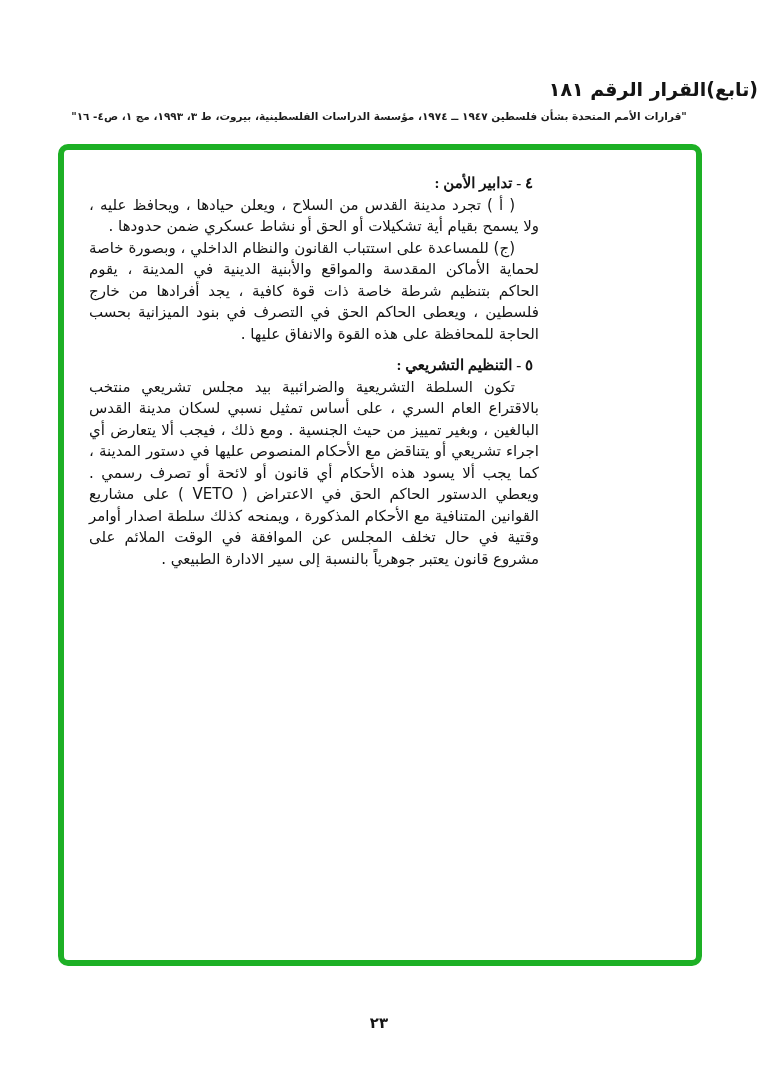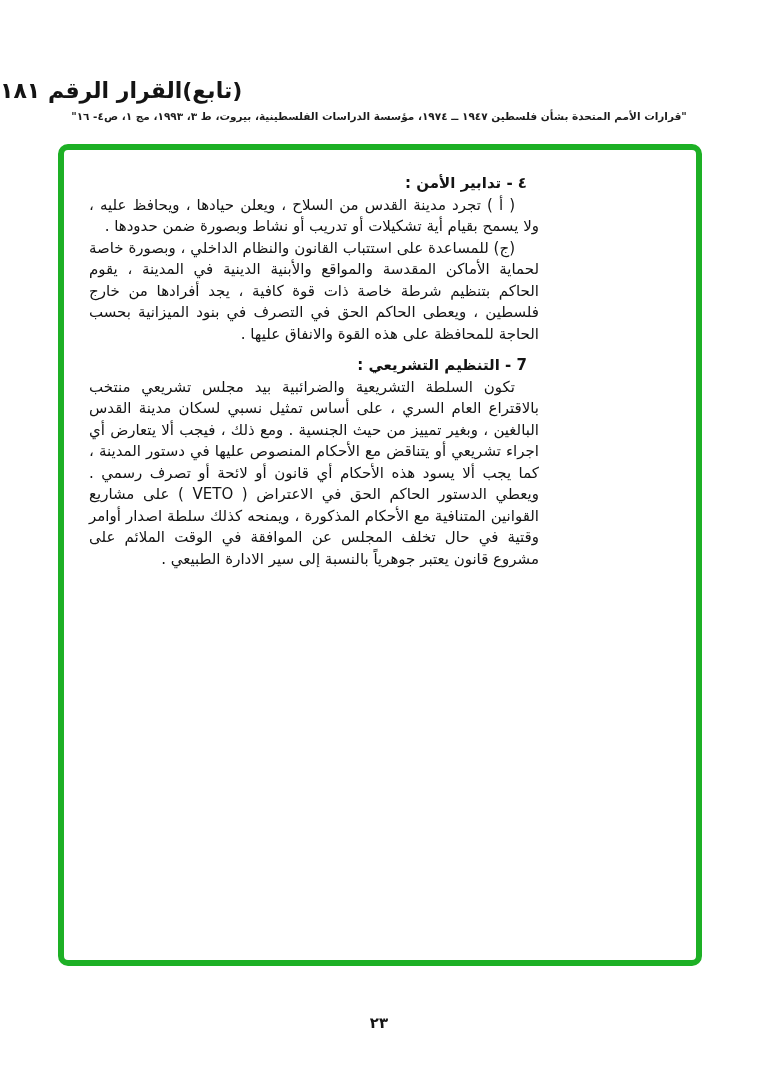--- a/index.html
+++ b/index.html
@@ -13,23 +13,23 @@
     height: 1078px;
     font-family: "DejaVu Sans", sans-serif;
     color: #141414;
     overflow: hidden;
   }
   .page-title {
     position: absolute;
     top: 78px;
     left: 0;
     width: 100%;
-    text-align: left;
+    text-align: right;
     direction: rtl;
-    font-size: 22px;
+    font-size: 19px;
     font-weight: bold;
     letter-spacing: 0.5px;
   }
   .source-citation {
     position: absolute;
     top: 110px;
     left: 0;
     width: 100%;
     text-align: center;
     direction: rtl;
@@ -58,22 +58,23 @@
     font-size: 15px;
     line-height: 21.5px;
     text-align: justify;
   }
   .document-body section {
     margin: 0;
   }
   .section-heading {
     font-size: 15px;
     font-weight: bold;
-    margin: 10px 12px 0 0;
+    margin: 10px 6px 0 0;
     line-height: 21.5px;
+    font-family: Liberation Serif, serif;
   }
   .document-body section:first-child .section-heading {
     margin-top: 0;
   }
   .document-body p {
     margin: 0;
     text-indent: 24px;
   }
   .page-number {
     position: absolute;
@@ -93,26 +94,26 @@
 <header>
   <div class="page-title">(تابع)القرار الرقم ١٨١</div>
   <div class="source-citation">"قرارات الأمم المتحدة بشأن فلسطين ١٩٤٧ ــ ١٩٧٤، مؤسسة الدراسات الفلسطينية، بيروت، ط ٣، ١٩٩٣، مج ١، ص٤- ١٦"</div>
 </header>
 
 <main class="document-frame" style="border-color: rgb(29, 176, 37);">
   <div class="document-body">
 
     <section>
       <h3 class="section-heading">٤ - تدابير الأمن :</h3>
-      <p>( أ ) تجرد مدينة القدس من السلاح ، ويعلن حيادها ، ويحافظ عليه ، ولا يسمح بقيام أية تشكيلات أو تدريب أو نشاط وبصورة ضمن حدودها .</p>
+      <p>( أ ) تجرد مدينة القدس من السلاح ، ويعلن حيادها ، ويحافظ عليه ، ولا يسمح بقيام أية تشكيلات أو الحق أو نشاط عسكري ضمن حدودها .</p>
       <p>(ج) للمساعدة على استتباب القانون والنظام الداخلي ، وبصورة خاصة لحماية الأماكن المقدسة والمواقع والأبنية الدينية في المدينة ، يقوم الحاكم بتنظيم شرطة خاصة ذات قوة كافية ، يجد أفرادها من خارج فلسطين ، ويعطى الحاكم الحق في التصرف في بنود الميزانية بحسب الحاجة للمحافظة على هذه القوة والانفاق عليها .</p>
     </section>
 
     <section>
-      <h3 class="section-heading">7 - التنظيم التشريعي :</h3>
+      <h3 class="section-heading">٥ - التنظيم التشريعي :</h3>
       <p>تكون السلطة التشريعية والضرائبية بيد مجلس تشريعي منتخب بالاقتراع العام السري ، على أساس تمثيل نسبي لسكان مدينة القدس البالغين ، وبغير تمييز من حيث الجنسية . ومع ذلك ، فيجب ألا يتعارض أي اجراء تشريعي أو يتناقض مع الأحكام المنصوص عليها في دستور المدينة ، كما يجب ألا يسود هذه الأحكام أي قانون أو لائحة أو تصرف رسمي . ويعطي الدستور الحاكم الحق في الاعتراض ( VETO ) على مشاريع القوانين المتنافية مع الأحكام المذكورة ، ويمنحه كذلك سلطة اصدار أوامر وقتية في حال تخلف المجلس عن الموافقة في الوقت الملائم على مشروع قانون يعتبر جوهرياً بالنسبة إلى سير الادارة الطبيعي .</p>
     </section>
 
     <section>
     </section>
 
     <section>
     </section>
 
   </div>

